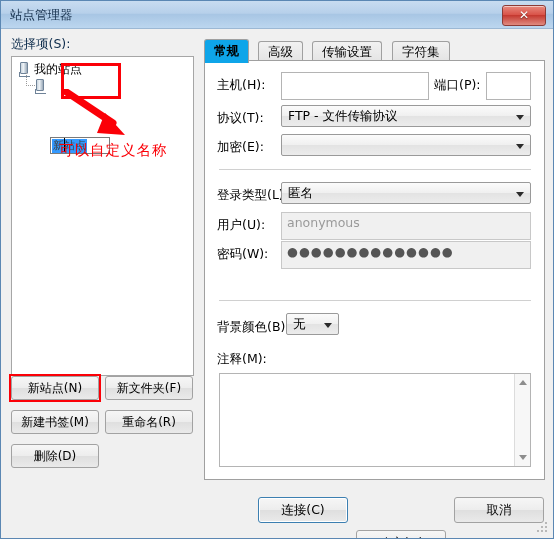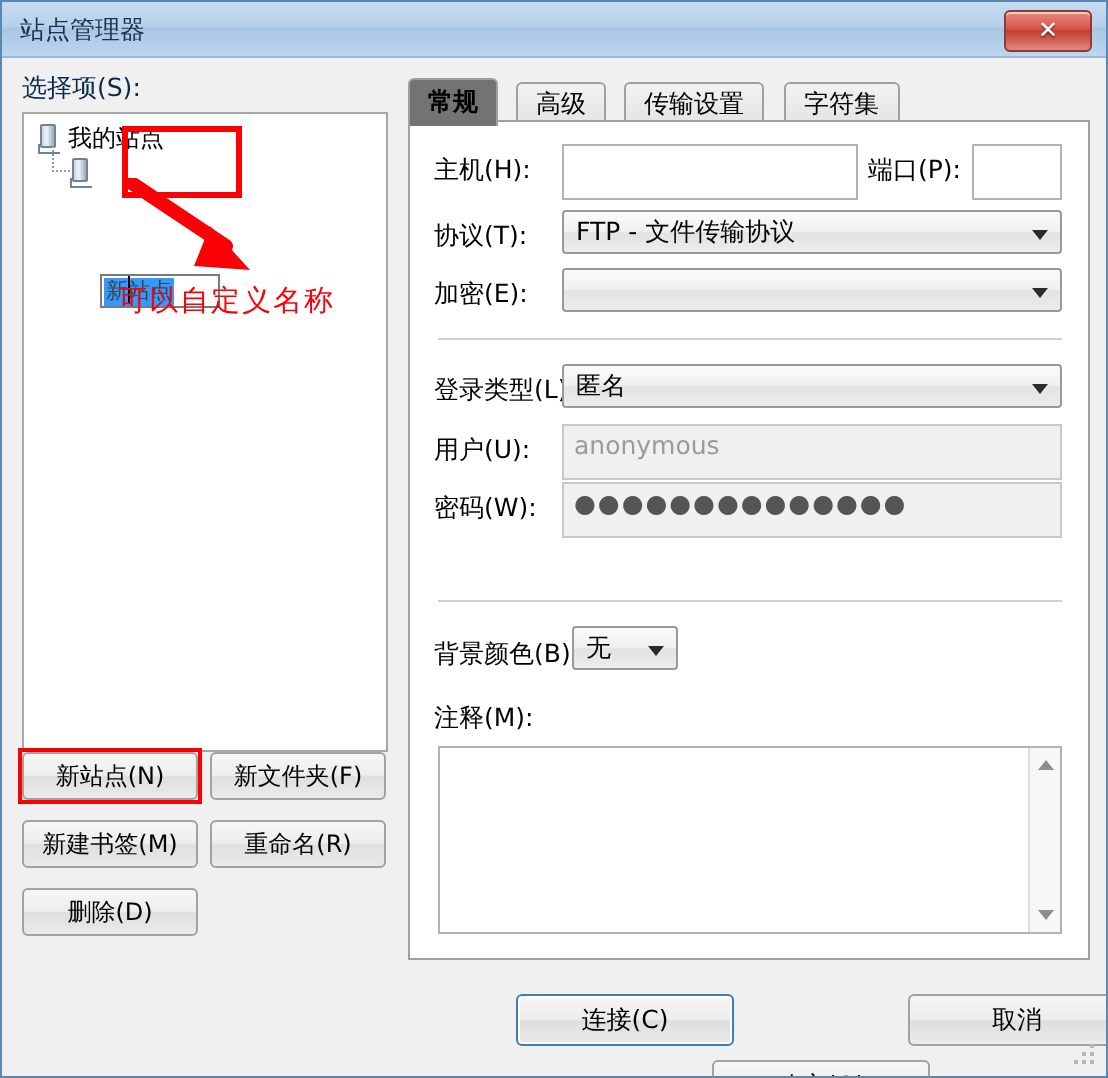--- a/index.html
+++ b/index.html
@@ -122,21 +122,21 @@
   .tab{
     position:absolute;top:2px;height:20px;line-height:19px;
     padding:0 9px;box-sizing:border-box;font-size:12.5px;
     border:1px solid #a0a0a0;border-bottom:none;
     border-radius:3px 3px 0 0;
     background:linear-gradient(to bottom,#f2f2f2 0%,#e4e4e4 100%);
     color:#000;white-space:nowrap;cursor:pointer;
   }
   .tab.active{
     top:0;height:24px;line-height:22px;
-    background:#737373;border-color:#a0a0a0;z-index:3;
+    background:#0ea5e9;border-color:#a0a0a0;z-index:3;
     font-weight:bold;
   }
   .tabpanel{
     position:absolute;left:203px;top:59px;width:341px;height:420px;
     background:#ffffff;border:1px solid #a0a0a0;box-sizing:border-box;
   }
   .frm-label{position:absolute;font-size:12.5px;color:#000;white-space:nowrap;}
   .inp{
     position:absolute;background:#ffffff;border:1px solid #b4b4b4;
     box-sizing:border-box;height:28px;line-height:20px;
@@ -164,21 +164,21 @@
   }
   .ta-scroll{
     position:absolute;right:0;top:0;width:16px;height:92px;
     background:#f7f7f7;border-left:1px solid #dcdcdc;box-sizing:border-box;
   }
   .ta-arrow{position:absolute;left:4px;width:0;height:0;
     border-left:4px solid transparent;border-right:4px solid transparent;}
   .ta-up{top:6px;border-bottom:5px solid #8d8d8d;}
   .ta-dn{bottom:6px;border-top:5px solid #8d8d8d;}
   
-  .btn-b{width:109px;height:26px;line-height:24px;font-size:12.5px;}
+  .btn-b{width:90px;height:26px;line-height:24px;font-size:12.5px;}
   .bb1{left:257px;top:496px;border:1px solid #3c7fb1;box-shadow:0 0 0 1px #ffffff inset;}
   .bb2{left:355px;top:496px;margin-top:33px;}
   .bb3{left:453px;top:496px;}
   .grip{position:absolute;right:4px;bottom:4px;width:12px;height:12px;}
   .grip i{position:absolute;width:2px;height:2px;background:#b8b8b8;}
 </style>
 </head>
 <body>
 
 <div class="window">

